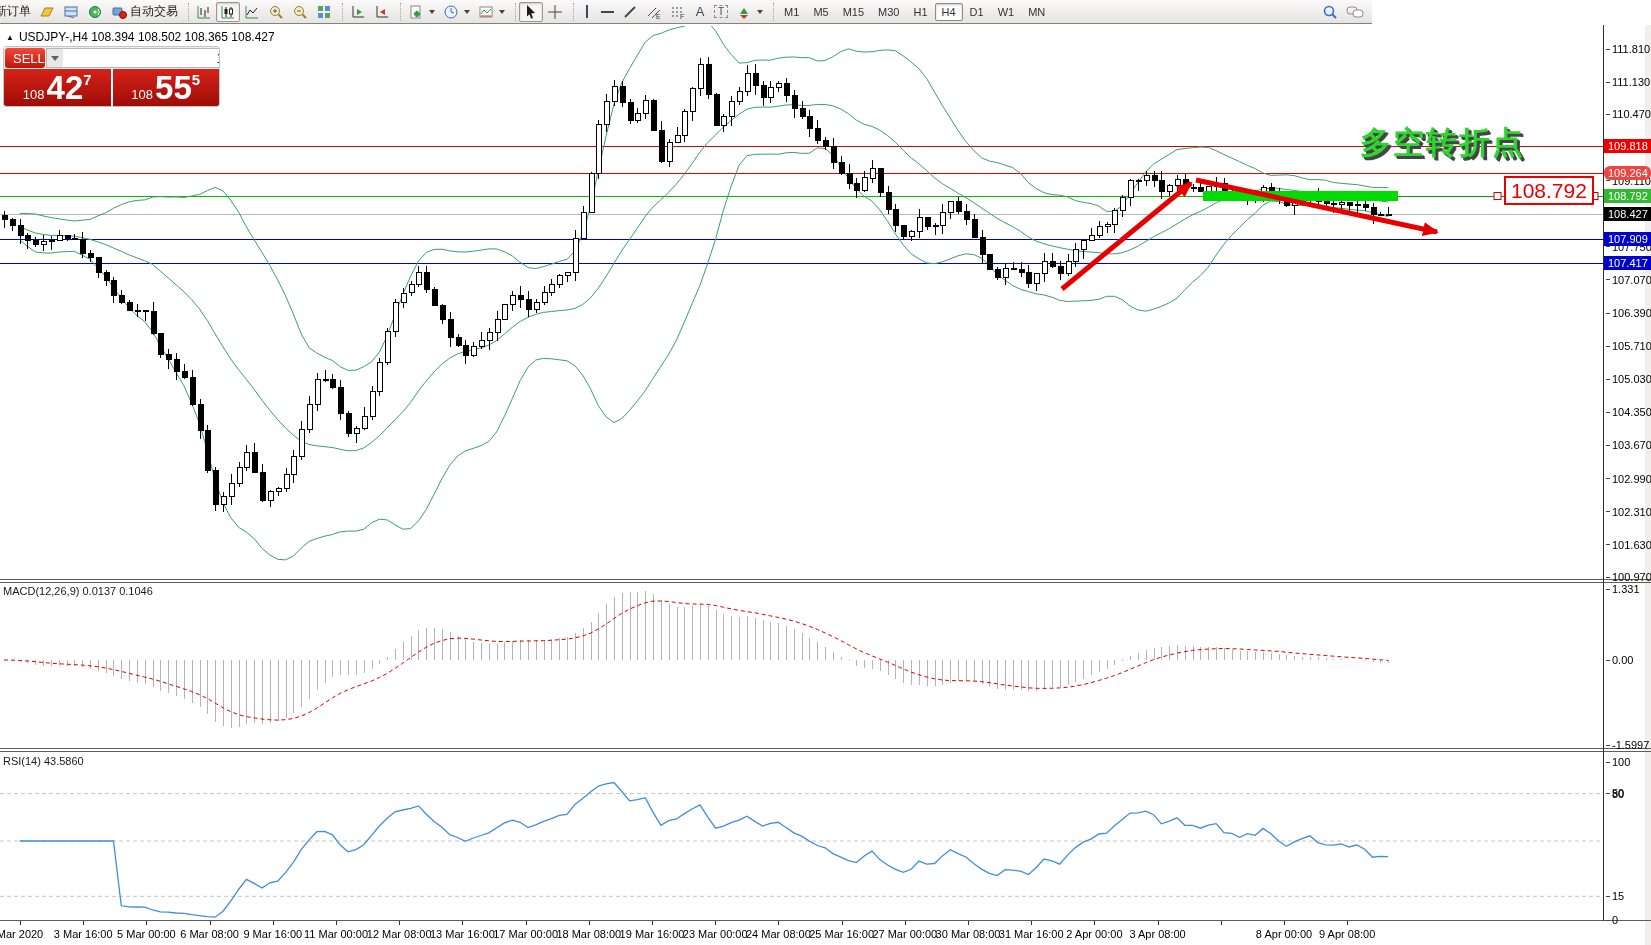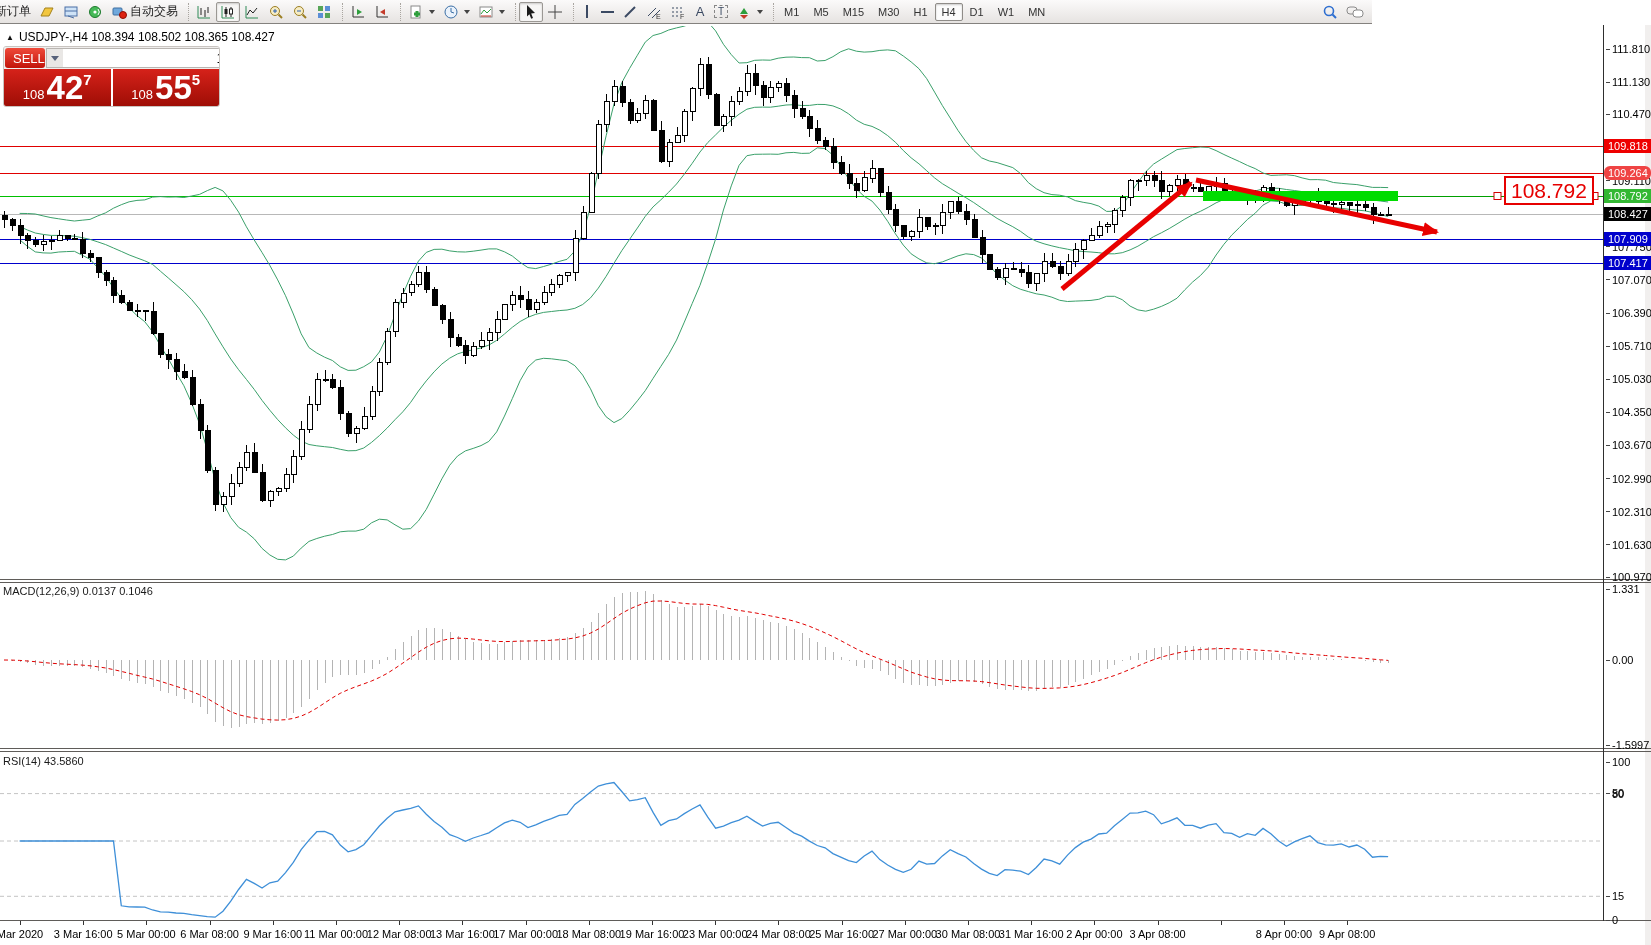--- a/index.html
+++ b/index.html
@@ -881,20 +881,21 @@
         <span class="sup">7</span>
       </div>
       <div class="price-cell">
         <span class="prefix">108</span>
         <span class="big">55</span>
         <span class="sup">5</span>
       </div>
     </div>
   </div>
 
+  <div id="turning-point" style="left: 1360px; top: 122px; color: rgb(46, 213, 46);">多空转折点</div>
   <div id="price-callout" style="left: 1504px; top: 176px;">108.792</div>
 
   <div class="panel-label" id="macd-label">MACD(12,26,9) 0.0137 0.1046</div>
   <div class="panel-label" id="rsi-label">RSI(14) 43.5860</div>
 
   <div class="h-sep" style="top:579px"></div>
   <div class="h-sep" style="top:582px"></div>
   <div class="h-sep" style="top:748px"></div>
   <div class="h-sep" style="top:751px"></div>
   <div class="h-sep" style="top:920px"></div>

